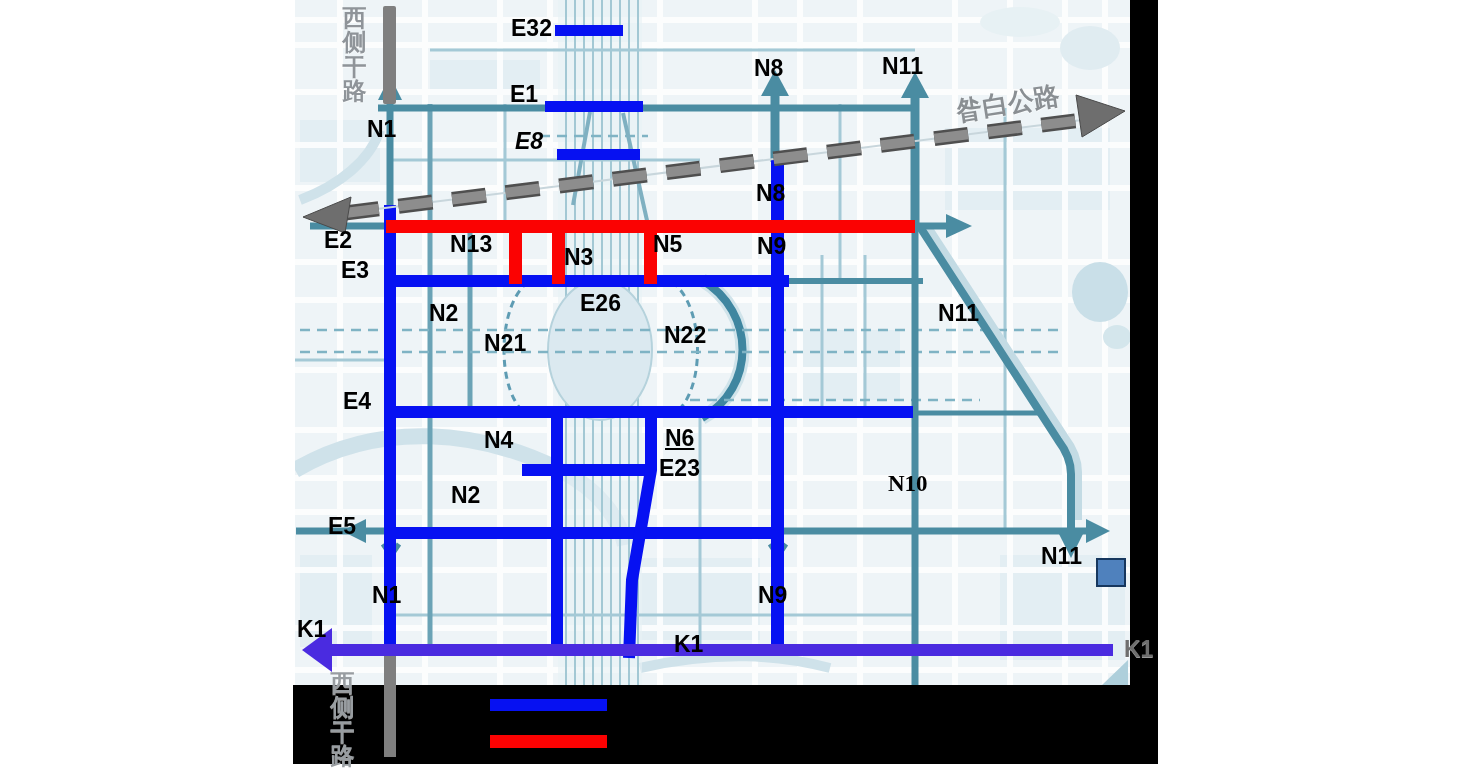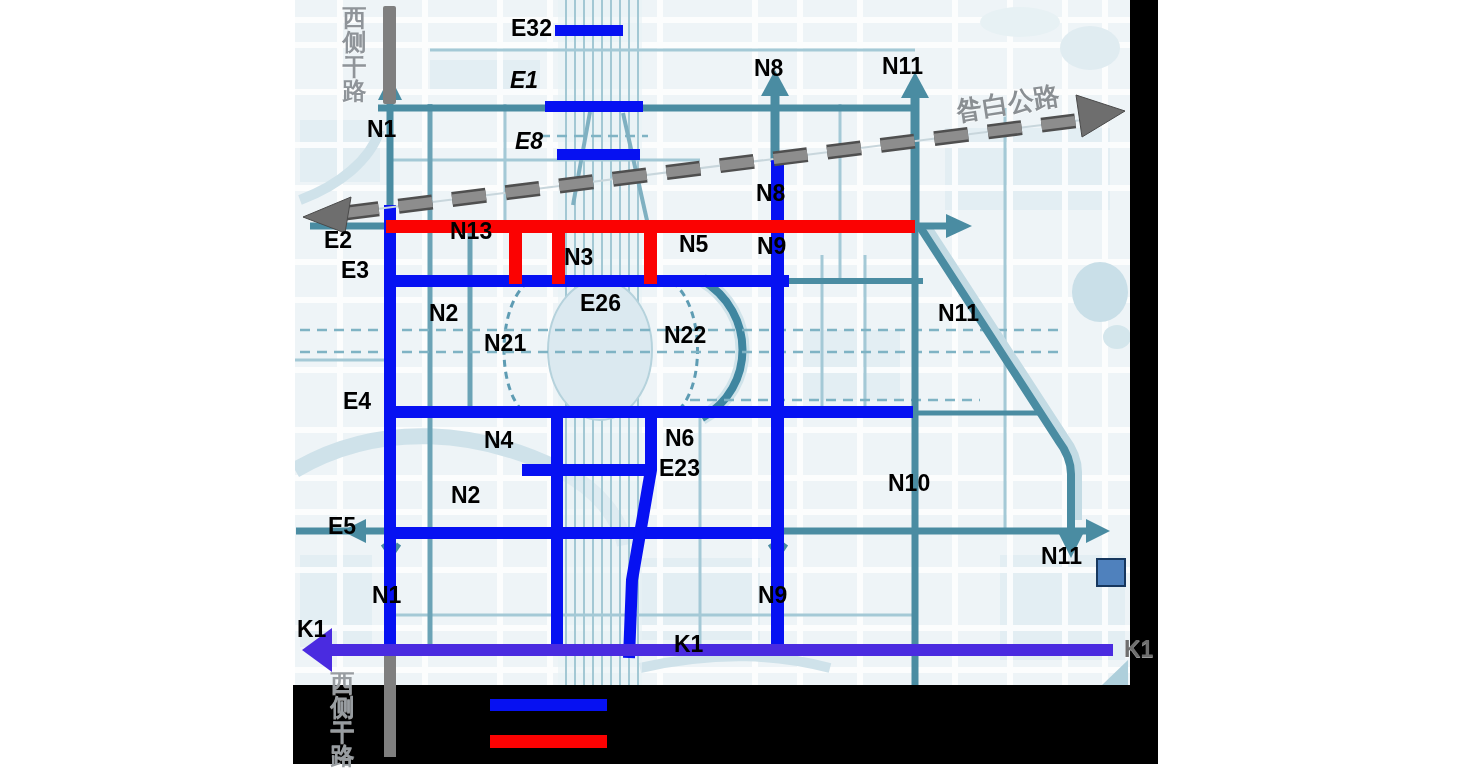--- a/index.html
+++ b/index.html
@@ -195,44 +195,44 @@
   <div id="gray-road-stub-bottom" class="abs"></div>
 
   <div id="legend-swatch-0" class="legend-swatch" style="background: rgb(6, 17, 242);"></div>
   <div id="legend-swatch-1" class="legend-swatch" style="background: rgb(251, 2, 2);"></div>
 
   <div id="blue-square-marker" class="abs"></div>
 
   <div id="labels-layer" class="abs" style="left:0;top:0;width:1472px;height:778px;pointer-events:none;">
       <span class="map-label vertical gray-label" style="left: 342px; top: 6px; color: rgb(143, 148, 153); font-size: 24px;">西侧干路</span>
       <span class="map-label" style="left: 500px; top: 17px; margin-left: 11px;">E32</span>
-      <span class="map-label" style="left: 510px; top: 69px; font-style: italic;">E1</span>
+      <span class="map-label" style="left: 510px; top: 83px;">E1</span>
       <span class="map-label" style="left: 515px; top: 130px; font-style: italic;">E8</span>
       <span class="map-label" style="left: 367px; top: 118px;">N1</span>
       <span class="map-label" style="left: 754px; top: 57px;">N8</span>
       <span class="map-label" style="left: 882px; top: 55px;">N11</span>
       <span class="map-label gray-label" style="left: 956px; top: 90px; color: rgb(138, 143, 147); font-size: 26px; transform: rotate(-9deg);">昝白公路</span>
       <span class="map-label" style="left: 324px; top: 229px;">E2</span>
       <span class="map-label" style="left: 756px; top: 182px;">N8</span>
-      <span class="map-label" style="left: 450px; top: 220px;">N13</span>
+      <span class="map-label" style="left: 450px; top: 233px;">N13</span>
       <span class="map-label" style="left: 564px; top: 246px;">N3</span>
-      <span class="map-label" style="left: 653px; top: 233px; margin-left: 26px;">N5</span>
+      <span class="map-label" style="left: 653px; top: 233px;">N5</span>
       <span class="map-label" style="left: 757px; top: 235px;">N9</span>
       <span class="map-label" style="left: 341px; top: 259px;">E3</span>
       <span class="map-label" style="left: 429px; top: 302px;">N2</span>
       <span class="map-label" style="left: 580px; top: 292px;">E26</span>
       <span class="map-label" style="left: 484px; top: 332px;">N21</span>
       <span class="map-label" style="left: 664px; top: 324px;">N22</span>
       <span class="map-label" style="left: 938px; top: 302px;">N11</span>
       <span class="map-label" style="left: 343px; top: 390px; text-align: right;">E4</span>
       <span class="map-label" style="left: 484px; top: 429px;">N4</span>
-      <span class="map-label" style="left: 665px; top: 427px;">N6</span>
+      <span class="map-label" style="left: 665px; top: 427px; text-decoration: underline;">N6</span>
       <span class="map-label" style="left: 659px; top: 457px;">E23</span>
       <span class="map-label" style="left: 451px; top: 484px;">N2</span>
-      <span class="map-label" style="left: 888px; top: 472px;">N10</span>
+      <span class="map-label" style="left: 888px; top: 472px; font-family: Liberation Serif, serif;">N10</span>
       <span class="map-label" style="left: 328px; top: 515px;">E5</span>
       <span class="map-label" style="left: 1041px; top: 545px;">N11</span>
       <span class="map-label" style="left: 372px; top: 584px;">N1</span>
       <span class="map-label" style="left: 758px; top: 584px;">N9</span>
       <span class="map-label" style="left: 297px; top: 618px;">K1</span>
       <span class="map-label" style="left: 674px; top: 633px;">K1</span>
       <span class="map-label gray-label" style="left: 1124px; top: 638px; color: rgb(110, 110, 110);">K1</span>
       <span class="map-label vertical gray-label" style="left: 330px; top: 671px; color: rgb(152, 157, 161); font-size: 24px;">西侧干路</span>
     </div>
 </div>

